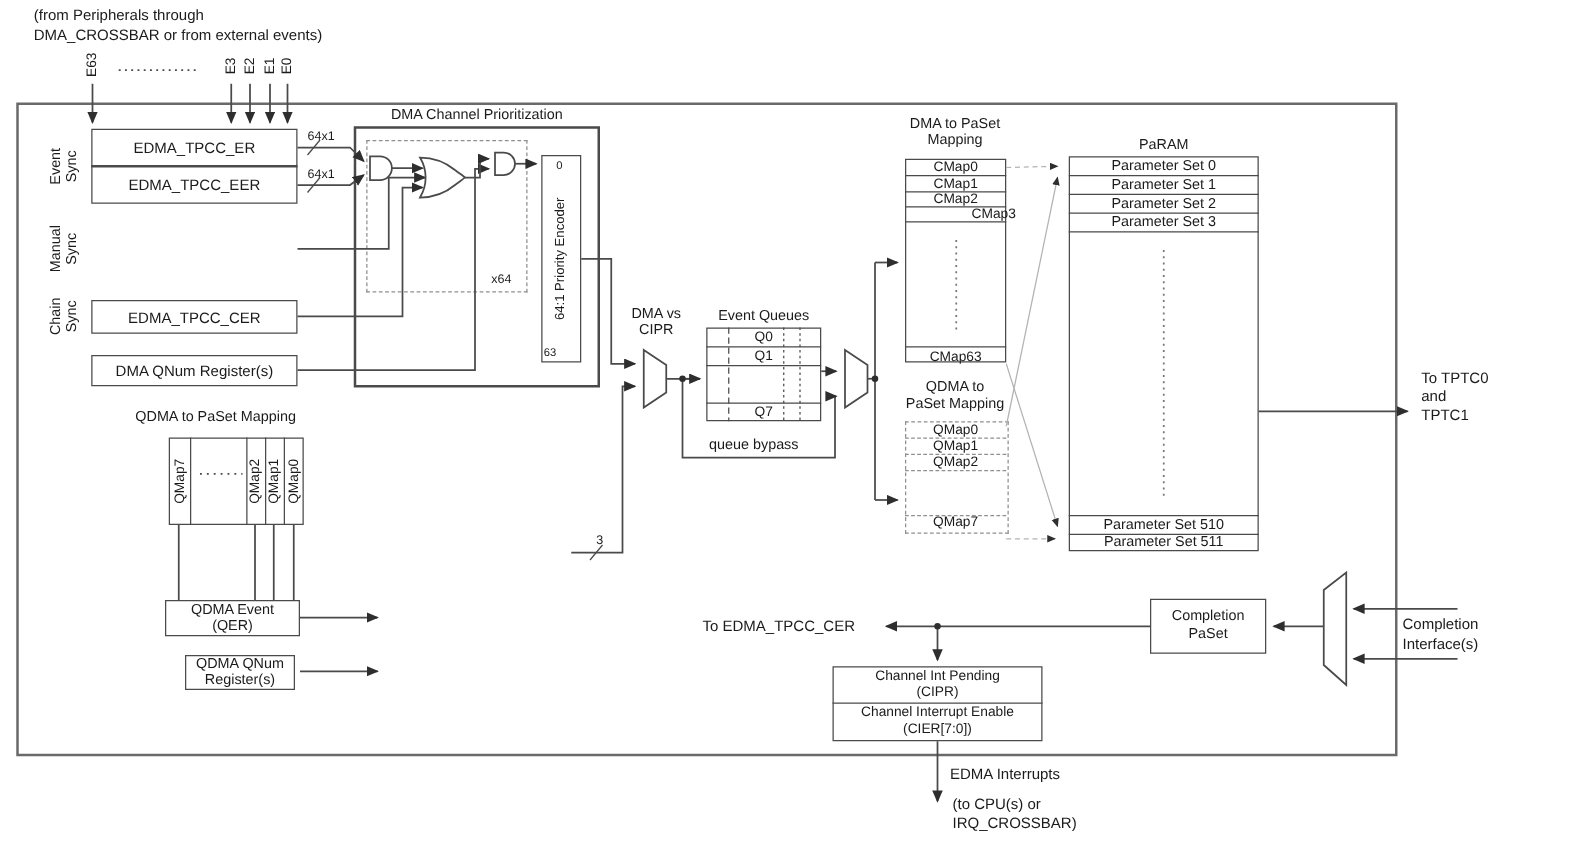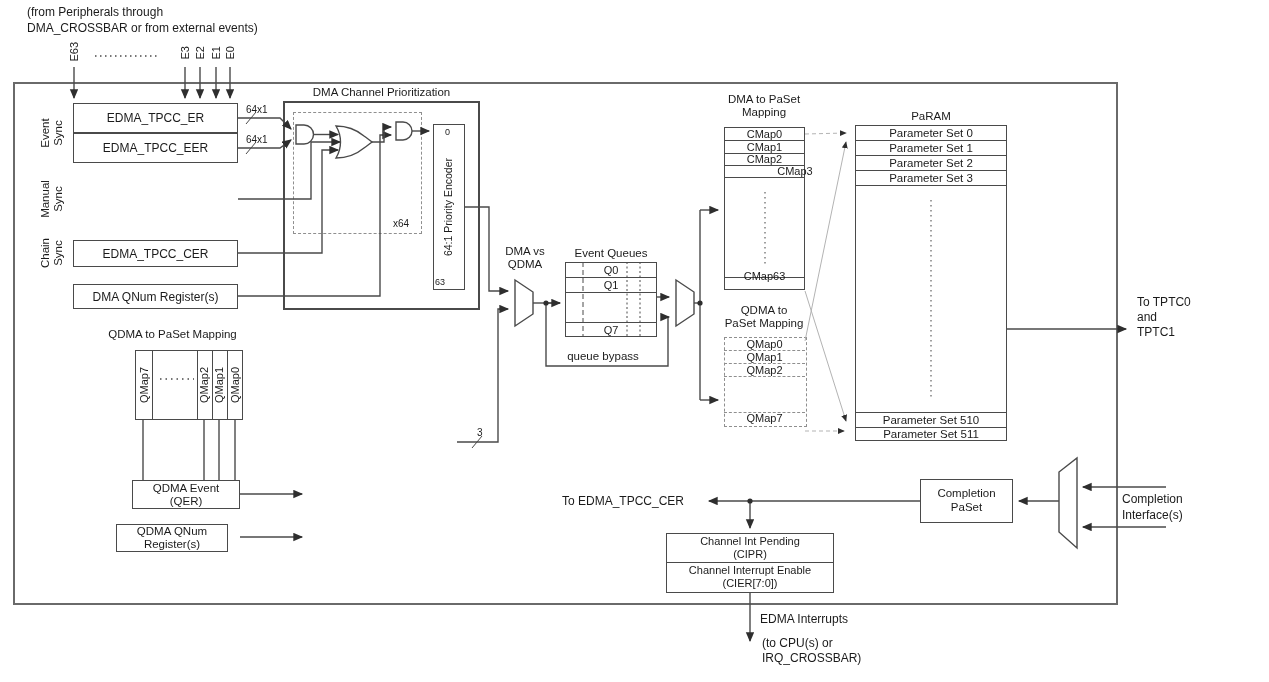--- a/index.html
+++ b/index.html
@@ -85,21 +85,21 @@
   <div class="lbl f10" style="left:393px;top:218px">x64</div>
 
   <div class="box" style="left:433px;top:124px;width:32px;height:166px"></div>
   <div class="lbl f9" style="left:445px;top:127px">0</div>
   <div class="lbl f9" style="left:435px;top:277px">63</div>
   <div class="rotwrap" style="left:433px;top:124px;width:32px;height:166px;font-size:10.5px">
     <span class="vt">64:1  Priority Encoder</span>
   </div>
 
   <div class="lbl f115 cen" style="left:495px;top:244px;width:60px;height:13px">DMA vs</div>
-  <div class="lbl f115 cen" style="left:495px;top:257px;width:60px;height:13px">QDMA</div>
+  <div class="lbl f115 cen" style="left:495px;top:257px;width:60px;height:13px">CIPR</div>
 
   <div class="lbl f115 cen" style="left:563px;top:246px;width:96px;height:14px">Event Queues</div>
   <div class="box" style="left:565px;top:262px;width:92px;height:75px"></div>
   <div class="hline" style="left:565px;top:277px;width:92px"></div>
   <div class="hline" style="left:565px;top:292px;width:92px"></div>
   <div class="hline" style="left:565px;top:322px;width:92px"></div>
   <div class="lbl f11 cen" style="left:565px;top:262px;width:92px;height:15px">Q0</div>
   <div class="lbl f11 cen" style="left:565px;top:277px;width:92px;height:15px">Q1</div>
   <div class="lbl f11 cen" style="left:565px;top:322px;width:92px;height:15px">Q7</div>
   <div class="lbl f115 cen" style="left:558px;top:349px;width:90px;height:14px">queue bypass</div>
@@ -122,42 +122,42 @@
   <div class="rotwrap f11" style="left:227px;top:350px;width:16px;height:70px">
       <span class="vt">QMap0</span>
     </div>
 
   <div class="box cen f115" style="left:132px;top:480px;width:108px;height:29px;line-height:1.1">
     <div>
         <div>QDMA Event</div>
         <div>(QER)</div>
       </div>
   </div>
-  <div class="box cen f115" style="left:116px;top:524px;width:112px;height:28px;line-height:1.1">
+  <div class="box cen f115" style="left:148px;top:524px;width:88px;height:28px;line-height:1.1">
     <div>
         <div>QDMA QNum</div>
         <div>Register(s)</div>
       </div>
   </div>
 
   <div class="lbl f10" style="left:477px;top:427px">3</div>
 
   <div class="lbl f115 cen" style="left:699px;top:92px;width:130px;height:13px">DMA to PaSet</div>
   <div class="lbl f115 cen" style="left:699px;top:105px;width:130px;height:13px">Mapping</div>
   <div class="box" style="left:724px;top:127px;width:81px;height:163px"></div>
   <div class="hline" style="left:724px;top:140px;width:81px"></div>
   <div class="hline" style="left:724px;top:153px;width:81px"></div>
   <div class="hline" style="left:724px;top:165px;width:81px"></div>
   <div class="hline" style="left:724px;top:177px;width:81px"></div>
   <div class="hline" style="left:724px;top:277px;width:81px"></div>
   <div class="lbl f11 cen" style="left:724px;top:127px;width:81px;height:13px">CMap0</div>
   <div class="lbl f11 cen" style="left:724px;top:140px;width:81px;height:13px">CMap1</div>
   <div class="lbl f11 cen" style="left:724px;top:152px;width:81px;height:13px">CMap2</div>
   <div class="lbl f11 cen" style="left:760px;top:164px;width:70px;height:13px">CMap3</div>
-  <div class="lbl f11 cen" style="left:724px;top:267px;width:81px;height:18px">CMap63</div>
+  <div class="lbl f11 cen" style="left:724px;top:277px;width:81px;height:18px">CMap63</div>
 
   <div class="lbl f115 cen" style="left:699px;top:303px;width:130px;height:13px">QDMA to</div>
   <div class="lbl f115 cen" style="left:699px;top:316px;width:130px;height:13px">PaSet Mapping</div>
   <div class="abs dash" style="left:724px;top:337px;width:81px;height:88px"></div>
   <div class="abs" style="left:724px;top:350px;width:81px;border-top:1px dashed #8f8f8f"></div>
   <div class="abs" style="left:724px;top:363px;width:81px;border-top:1px dashed #8f8f8f"></div>
   <div class="abs" style="left:724px;top:376px;width:81px;border-top:1px dashed #8f8f8f"></div>
   <div class="abs" style="left:724px;top:412px;width:81px;border-top:1px dashed #8f8f8f"></div>
   <div class="lbl f11 cen" style="left:724px;top:337px;width:81px;height:13px">QMap0</div>
   <div class="lbl f11 cen" style="left:724px;top:350px;width:81px;height:13px">QMap1</div>

